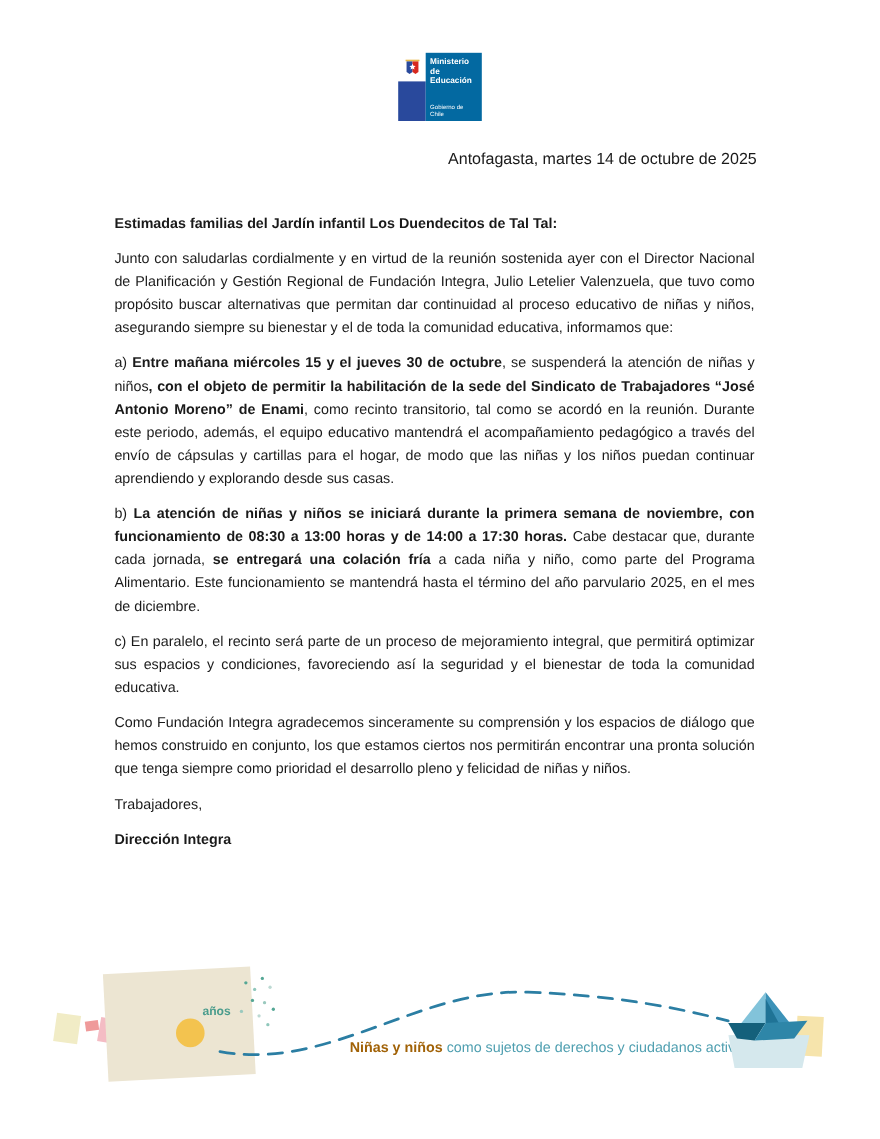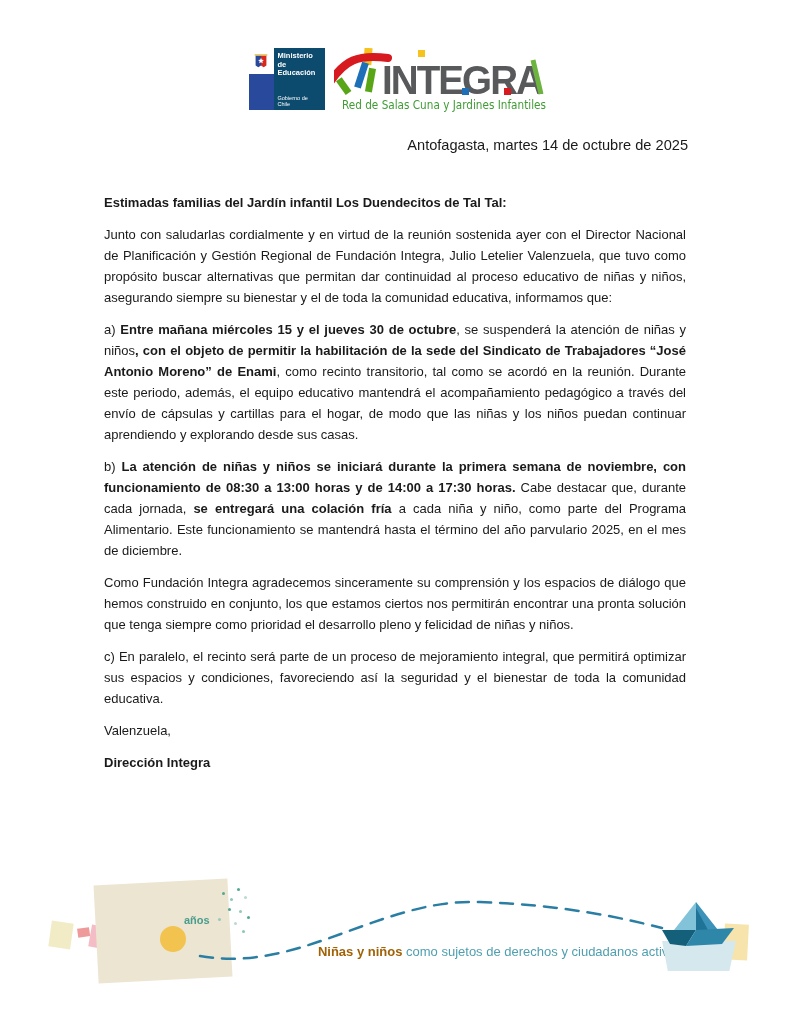--- a/index.html
+++ b/index.html
@@ -7,21 +7,21 @@
     position:relative; width:800px; height:1035px; background:#ffffff;
     font-family:"Liberation Sans", sans-serif; color:#1a1a1a; overflow:hidden;
   }
 
   
   .logo-row { position:absolute; top:48px; left:0; width:100%; display:flex; justify-content:center; align-items:flex-start; gap:9px; }
   .ministry-logo { width:76px; height:62px; display:flex; font-family:"Liberation Sans",sans-serif; }
   .ministry-left { width:25px; display:flex; flex-direction:column; }
   .ministry-crest { height:26px; background:#ffffff; display:flex; align-items:center; justify-content:center; }
   .ministry-blue { flex:1; background:#29499c; }
-  .ministry-right { flex:1; background:#0c4a6e; color:#fff; display:flex; flex-direction:column; justify-content:space-between; padding:4px 3px 3px 4px; box-sizing:border-box; }
+  .ministry-right { flex:1; background:#0369a1; color:#fff; display:flex; flex-direction:column; justify-content:space-between; padding:4px 3px 3px 4px; box-sizing:border-box; }
   .ministry-title { font-size:7.5px; font-weight:bold; line-height:8.5px; }
   .ministry-bottom { font-size:5.5px; }
 
   .integra-logo { position:relative; width:218px; height:64px; }
 
   
   .date-line { position:absolute; top:137px; right:112px; font-size:14.6px; }
   .letter-body { position:absolute; top:192px; left:104px; width:582px; font-size:13px; line-height:21px; }
   .letter-body p { margin:0 0 11px 0; text-align:justify; }
   .letter-body .salutation { font-weight:bold; text-align:left; }
@@ -74,51 +74,32 @@
       </div>
       <div class="ministry-right">
         <div class="ministry-title">
           <div>Ministerio de</div>
           <div>Educación</div>
         </div>
         <div class="ministry-bottom">Gobierno de Chile</div>
       </div>
     </div>
 
-    <div class="integra-logo">
-      <svg width="218" height="64" viewBox="0 0 218 64">
-
-        <rect x="30" y="0" width="8" height="17" fill="#f6c21d" transform="rotate(4 34 8)"></rect>
-        <rect x="24" y="14" width="7" height="26" fill="#1d70b7" transform="rotate(18 27 27)"></rect>
-        <rect x="33" y="20" width="7" height="24" fill="#58a618" transform="rotate(10 36 32)"></rect>
-        <rect x="6" y="30" width="7" height="17" fill="#58a618" transform="rotate(-35 9 38)"></rect>
-        <path d="M -5 36 C 10 12 24 6 54 10" fill="none" stroke="#d71920" stroke-width="8" stroke-linecap="round"></path>
-
-        <text x="48" y="46" font-family="Liberation Sans, sans-serif" font-weight="bold" font-size="40" fill="#58595b" letter-spacing="-2" textLength="160" lengthAdjust="spacingAndGlyphs">INTEGRA</text>
-
-        <rect x="84" y="2" width="7" height="7" fill="#f6c21d"></rect>
-        <rect x="128" y="40" width="7" height="7" fill="#1d70b7"></rect>
-        <rect x="170" y="40" width="7" height="7" fill="#d71920"></rect>
-        <line x1="199" y1="12" x2="207" y2="46" stroke="#6cb33f" stroke-width="5"></line>
-
-        <text x="8" y="61" font-family="DejaVu Sans, sans-serif" font-size="11.5" fill="#3f9c35" textLength="204" lengthAdjust="spacingAndGlyphs">Red de Salas Cuna y Jardines Infantiles</text>
-      </svg>
-    </div>
   </div>
 
   <div class="date-line">Antofagasta, martes 14 de octubre de 2025</div>
 
   <div class="letter-body">
     <p class="salutation">Estimadas familias del Jardín infantil Los Duendecitos de Tal Tal:</p>
     <p><span>Junto con saludarlas cordialmente y en virtud de la reunión sostenida ayer con el Director Nacional de Planificación y Gestión Regional de Fundación Integra, Julio Letelier Valenzuela, que tuvo como propósito buscar alternativas que permitan dar continuidad al proceso educativo de niñas y niños, asegurando siempre su bienestar y el de toda la comunidad educativa, informamos que:</span></p>
     <p><span>a) </span><b>Entre mañana miércoles 15 y el jueves 30 de octubre</b><span>, se suspenderá la atención de niñas y niños</span><b>, con el objeto de permitir la habilitación de la sede del Sindicato de Trabajadores “José Antonio Moreno” de Enami</b><span>, como recinto transitorio, tal como se acordó en la reunión. Durante este periodo, además, el equipo educativo mantendrá el acompañamiento pedagógico a través del envío de cápsulas y cartillas para el hogar, de modo que las niñas y los niños puedan continuar aprendiendo y explorando desde sus casas.</span></p>
     <p><span>b) </span><b>La atención de niñas y niños se iniciará durante la primera semana de noviembre, con funcionamiento de 08:30 a 13:00 horas y de 14:00 a 17:30 horas.</b><span> Cabe destacar que, durante cada jornada, </span><b>se entregará una colación fría</b><span> a cada niña y niño, como parte del Programa Alimentario. Este funcionamiento se mantendrá hasta el término del año parvulario 2025, en el mes de diciembre.</span></p>
+    <p><span>c) En paralelo, el recinto será parte de un proceso de mejoramiento integral, que permitirá optimizar sus espacios y condiciones, favoreciendo así la seguridad y el bienestar de toda la comunidad educativa.</span></p>
     <p><span>Como Fundación Integra agradecemos sinceramente su comprensión y los espacios de diálogo que hemos construido en conjunto, los que estamos ciertos nos permitirán encontrar una pronta solución que tenga siempre como prioridad el desarrollo pleno y felicidad de niñas y niños.</span></p>
-    <p><span>c) En paralelo, el recinto será parte de un proceso de mejoramiento integral, que permitirá optimizar sus espacios y condiciones, favoreciendo así la seguridad y el bienestar de toda la comunidad educativa.</span></p>
-    <p class="closing">Valenzuela,</p>
+    <p class="closing">Trabajadores,</p>
     <p class="sig sig1">Dirección Integra</p>
   </div>
 
   <div class="sq-yellow"></div>
   <div class="sq-flag"></div>
   <div class="sq-pink"></div>
 
   <div class="anniv-card"></div>
   <div class="anniv-circle"></div>
   <div class="anniv-label">años</div>

